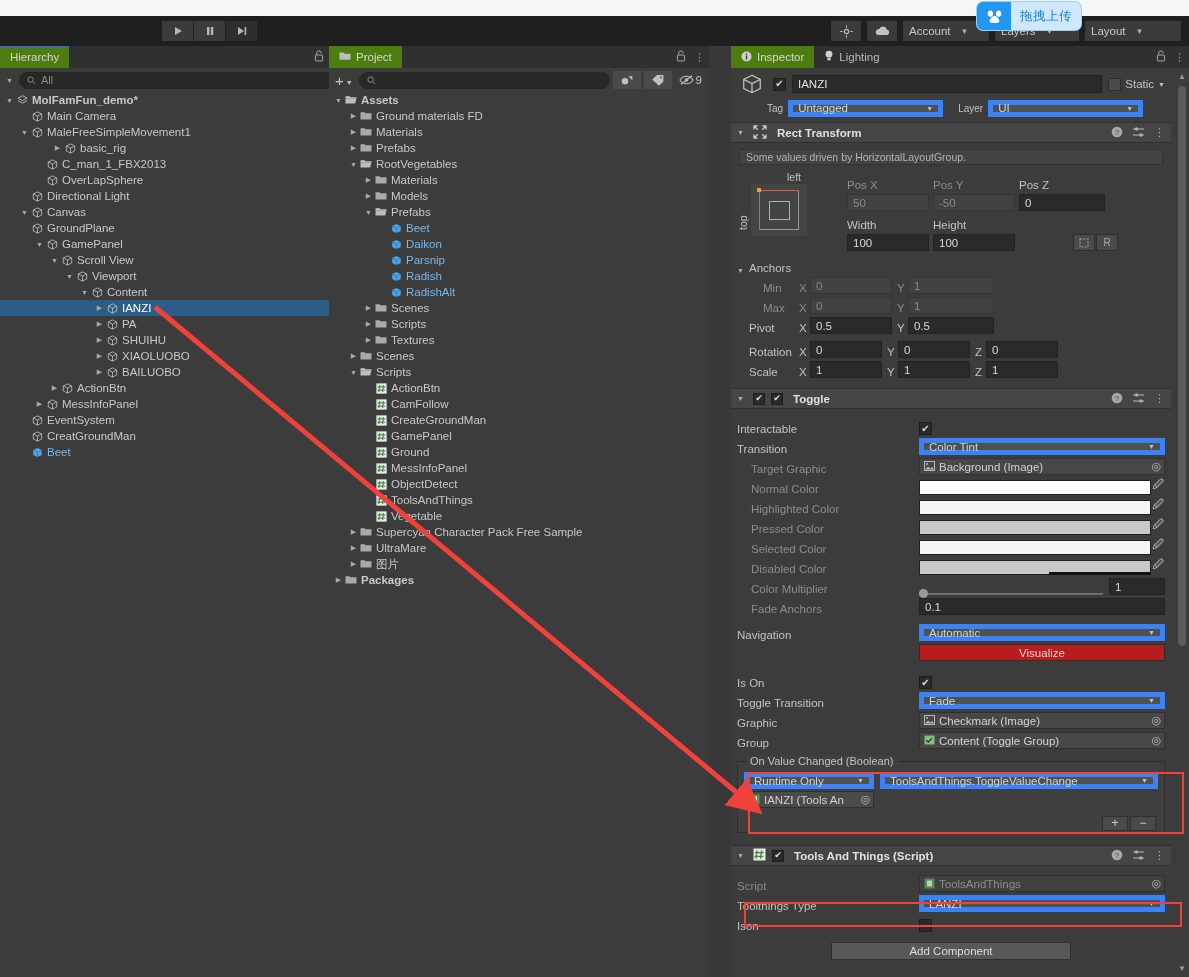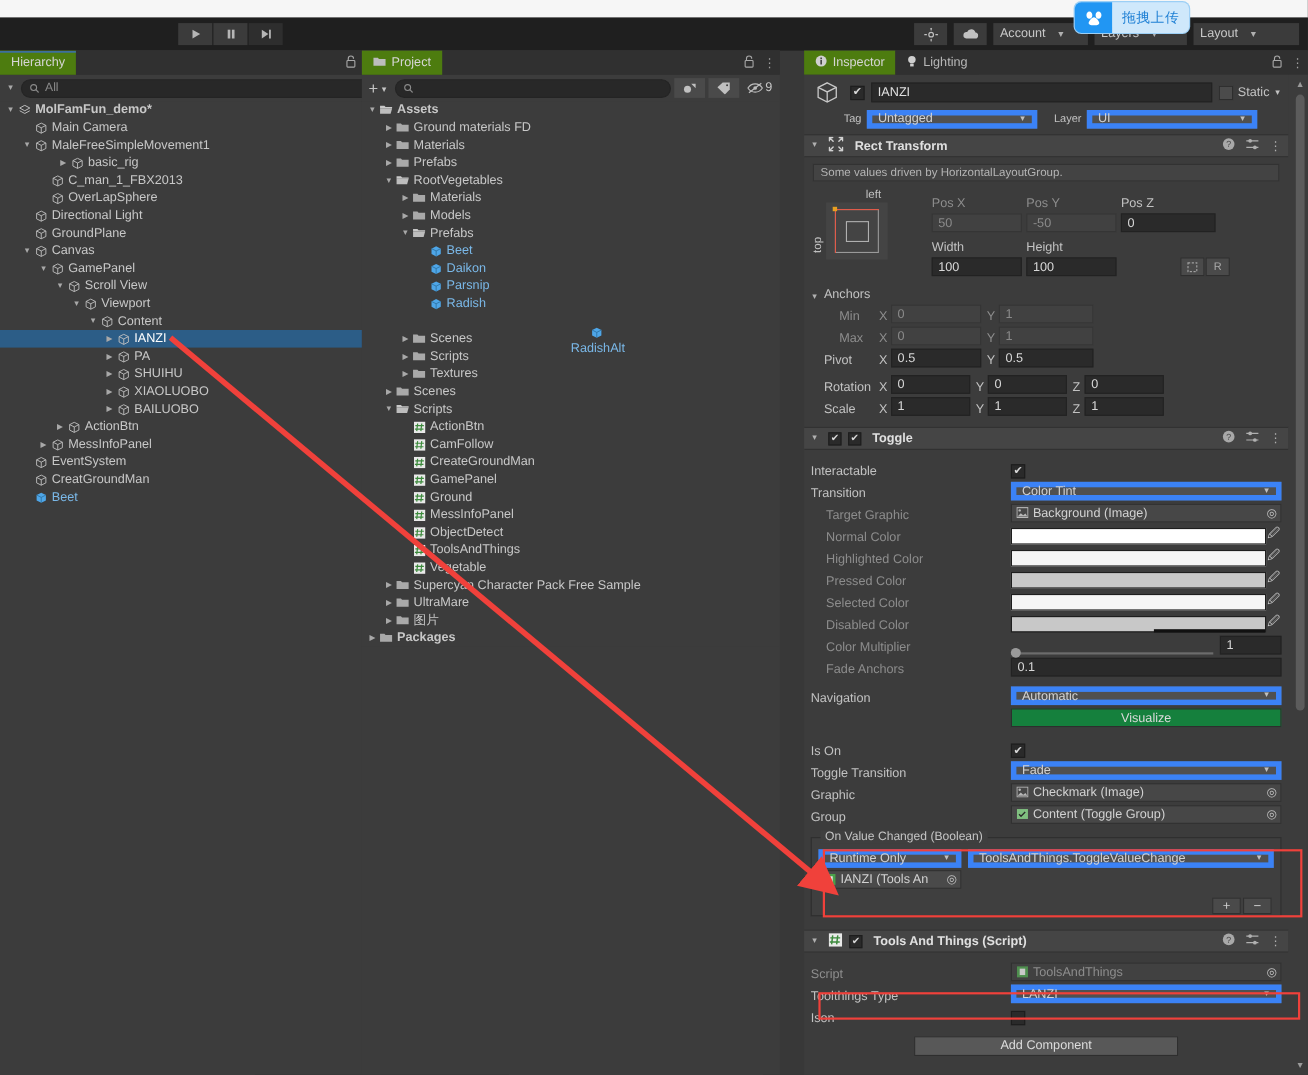--- a/index.html
+++ b/index.html
@@ -170,21 +170,21 @@
   .slider-track { height:2px; background:#6c6c6c; position:relative; flex:1; margin-right:6px; }
   .slider-knob { position:absolute; left:0; top:-4px; width:9px; height:9px; border-radius:50%; background:#9a9a9a; }
   .objfield {
     flex:1; height:17px; background:#474747; border:1px solid #303030; color:#d2d2d2;
     font-size:11.5px; display:flex; align-items:center; gap:4px; padding:0 4px; position:relative;
   }
   .objfield.dim { background:#414141; color:#8d8d8d; }
   .objfield .pick { position:absolute; right:3px; color:#c0c0c0; font-size:11px; }
   .miniicon { width:11px; height:11px; display:inline-block; }
   .btn-wide {
-    height:17px; background:#15803d; border:1px solid #2e2e2e; color:#dadada;
+    height:17px; background:#b91c1c; border:1px solid #2e2e2e; color:#dadada;
     font-size:11.5px; display:flex; align-items:center; justify-content:center;
   }
 
   .evt-box { border:1px solid #2e2e2e; background:#3f3f3f; margin-top:4px; position:relative; }
   .evt-title { position:absolute; left:8px; top:-7px; background:#3f3f3f; padding:0 4px; font-size:11px; color:#c4c4c4; }
   .evt-inner { padding:10px 6px 6px 6px; }
   .evt-line1 { display:flex; gap:6px; }
   .evt-line2 { display:flex; gap:6px; margin-top:2px; }
   .evt-footer { height:18px; display:flex; justify-content:flex-end; align-items:center; padding-right:8px; gap:2px; }
   .pm-btn { width:26px; height:15px; background:#4a4a4a; border:1px solid #303030;
@@ -359,38 +359,38 @@
           <span class="arrow"></span>
           <span class="ico">
             <svg class="cube" viewBox="0 0 12 12">
               <path d="M6 1l4.6 2.3v5.4L6 11 1.4 8.7V3.3z" fill="none" stroke="#c0c0c0" stroke-width="0.9"></path>
               <path d="M1.4 3.3L6 5.6l4.6-2.3M6 5.6V11" fill="none" stroke="#c0c0c0" stroke-width="0.9"></path>
             </svg>
           </span>
           <span class="lbl">Directional Light</span>
         </div>
         <div class="row" style="padding-left: 19px;">
+          <span class="arrow open"></span>
+          <span class="ico">
+            <svg class="cube" viewBox="0 0 12 12">
+              <path d="M6 1l4.6 2.3v5.4L6 11 1.4 8.7V3.3z" fill="none" stroke="#c0c0c0" stroke-width="0.9"></path>
+              <path d="M1.4 3.3L6 5.6l4.6-2.3M6 5.6V11" fill="none" stroke="#c0c0c0" stroke-width="0.9"></path>
+            </svg>
+          </span>
+          <span class="lbl">Canvas</span>
+        </div>
+        <div class="row" style="padding-left: 19px;">
           <span class="arrow"></span>
           <span class="ico">
             <svg class="cube" viewBox="0 0 12 12">
               <path d="M6 1l4.6 2.3v5.4L6 11 1.4 8.7V3.3z" fill="none" stroke="#c0c0c0" stroke-width="0.9"></path>
               <path d="M1.4 3.3L6 5.6l4.6-2.3M6 5.6V11" fill="none" stroke="#c0c0c0" stroke-width="0.9"></path>
             </svg>
           </span>
           <span class="lbl">GroundPlane</span>
-        </div>
-        <div class="row" style="padding-left: 19px;">
-          <span class="arrow open"></span>
-          <span class="ico">
-            <svg class="cube" viewBox="0 0 12 12">
-              <path d="M6 1l4.6 2.3v5.4L6 11 1.4 8.7V3.3z" fill="none" stroke="#c0c0c0" stroke-width="0.9"></path>
-              <path d="M1.4 3.3L6 5.6l4.6-2.3M6 5.6V11" fill="none" stroke="#c0c0c0" stroke-width="0.9"></path>
-            </svg>
-          </span>
-          <span class="lbl">Canvas</span>
         </div>
         <div class="row" style="padding-left: 34px;">
           <span class="arrow open"></span>
           <span class="ico">
             <svg class="cube" viewBox="0 0 12 12">
               <path d="M6 1l4.6 2.3v5.4L6 11 1.4 8.7V3.3z" fill="none" stroke="#c0c0c0" stroke-width="0.9"></path>
               <path d="M1.4 3.3L6 5.6l4.6-2.3M6 5.6V11" fill="none" stroke="#c0c0c0" stroke-width="0.9"></path>
             </svg>
           </span>
           <span class="lbl">GamePanel</span>
@@ -691,21 +691,21 @@
         <div class="row prefab" style="padding-left: 49px;">
           <span class="arrow"></span>
           <span class="ico">
             <svg class="cube" viewBox="0 0 12 12">
               <path d="M6 1l4.6 2.3v5.4L6 11 1.4 8.7V3.3z" fill="#4ea6e8"></path>
               <path d="M1.4 3.3L6 5.6l4.6-2.3M6 5.6V11" fill="none" stroke="#2b6f9e" stroke-width="0.8"></path>
             </svg>
           </span>
           <span class="lbl">Radish</span>
         </div>
-        <div class="row prefab" style="padding-left: 49px; flex-direction: column;">
+        <div class="row prefab" style="padding-left: 49px;">
           <span class="arrow"></span>
           <span class="ico">
             <svg class="cube" viewBox="0 0 12 12">
               <path d="M6 1l4.6 2.3v5.4L6 11 1.4 8.7V3.3z" fill="#4ea6e8"></path>
               <path d="M1.4 3.3L6 5.6l4.6-2.3M6 5.6V11" fill="none" stroke="#2b6f9e" stroke-width="0.8"></path>
             </svg>
           </span>
           <span class="lbl">RadishAlt</span>
         </div>
         <div class="row" style="padding-left: 34px;">

